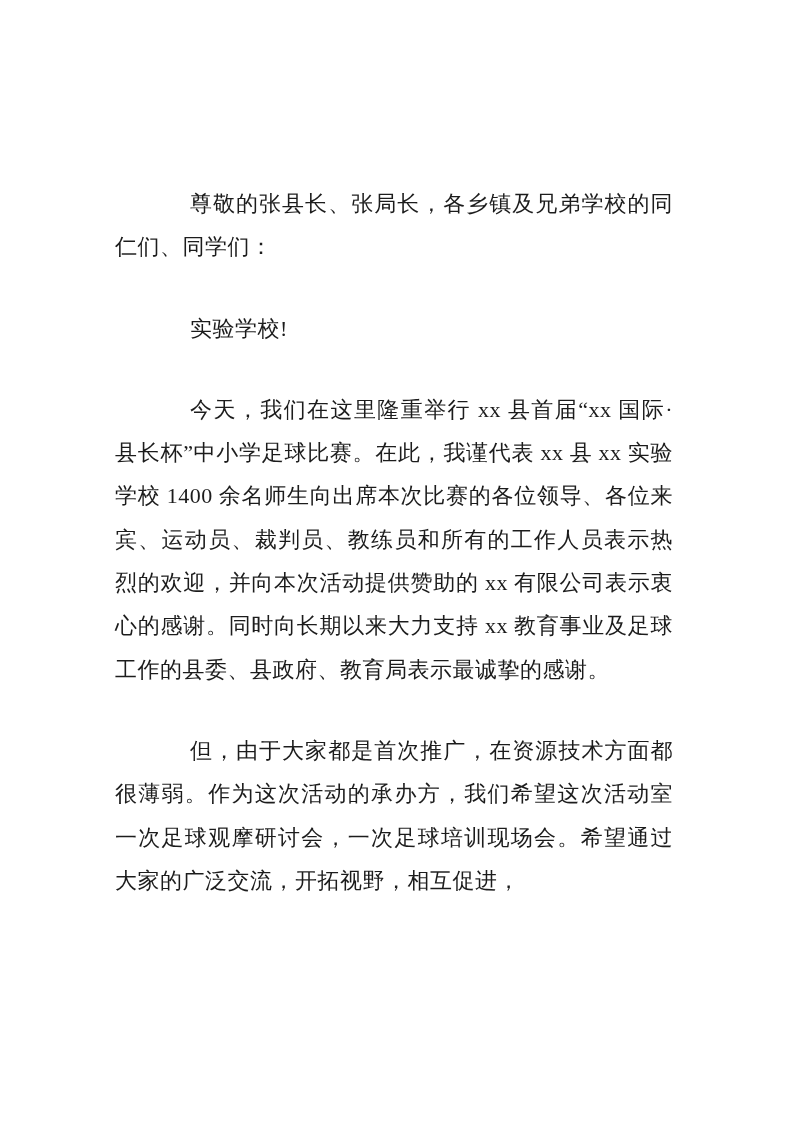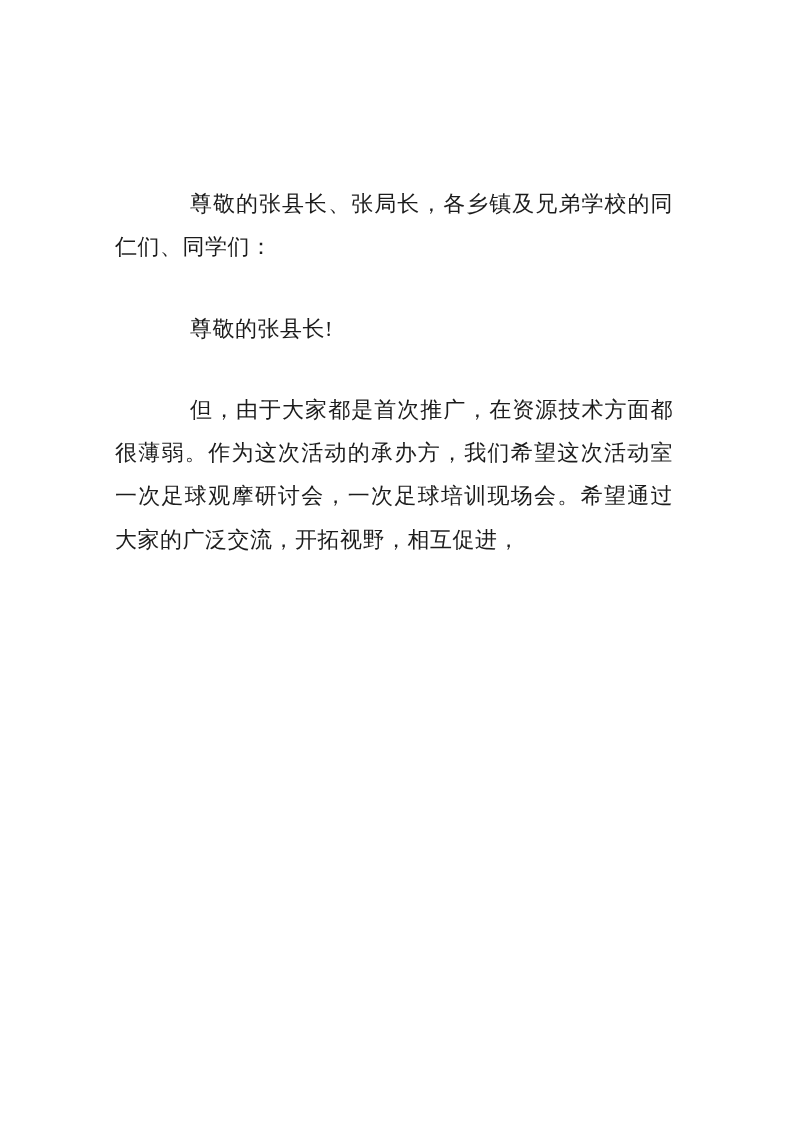--- a/index.html
+++ b/index.html
@@ -31,16 +31,17 @@
     word-break: break-all;
     letter-spacing: 0.5px;
   }
 </style>
 </head>
 <body>
 
 <div class="page">
   <div class="doc-content">
     <p>尊敬的张县长、张局长，各乡镇及兄弟学校的同仁们、同学们：</p>
-    <p>尊敬的张县长!</p>
+    <p>实验学校!</p>
+    <p>今天，我们在这里隆重举行 xx 县首届“xx 国际·县长杯”中小学足球比赛。在此，我谨代表 xx 县 xx 实验学校 1400 余名师生向出席本次比赛的各位领导、各位来宾、运动员、裁判员、教练员和所有的工作人员表示热烈的欢迎，并向本次活动提供赞助的 xx 有限公司表示衷心的感谢。同时向长期以来大力支持 xx 教育事业及足球工作的县委、县政府、教育局表示最诚挚的感谢。</p>
     <p>但，由于大家都是首次推广，在资源技术方面都很薄弱。作为这次活动的承办方，我们希望这次活动室一次足球观摩研讨会，一次足球培训现场会。希望通过大家的广泛交流，开拓视野，相互促进，</p>
   </div>
 </div>
 
 </body></html>

